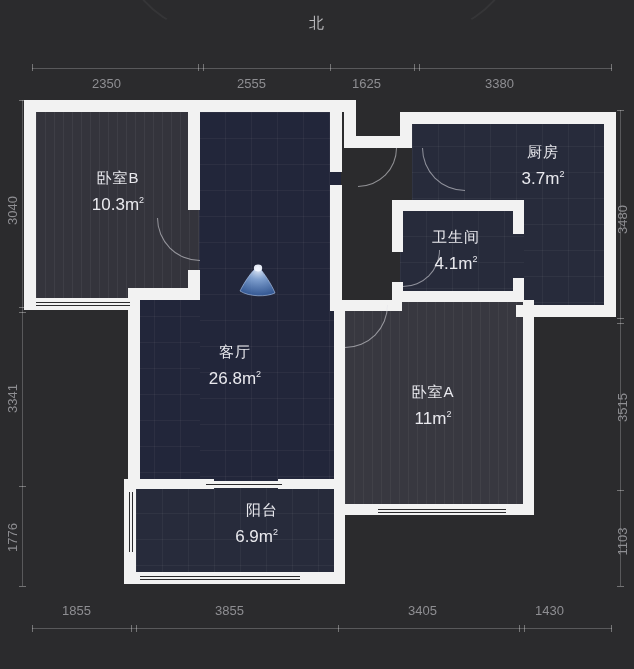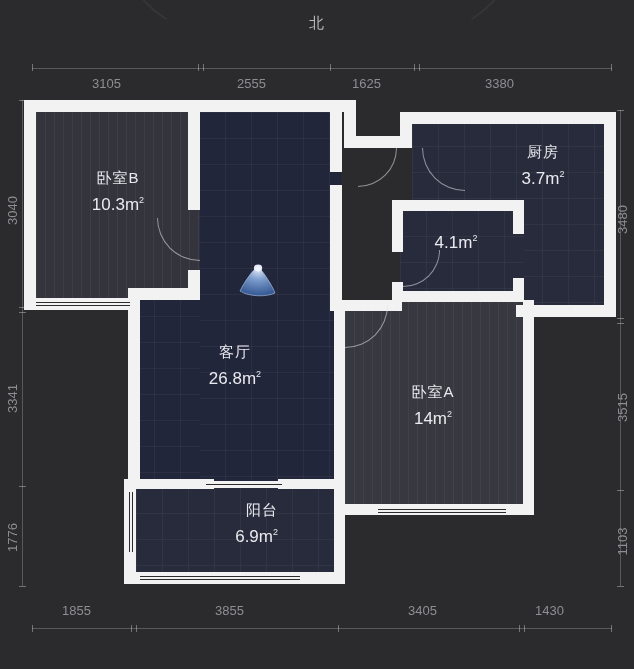--- a/index.html
+++ b/index.html
@@ -73,21 +73,21 @@
   <div class="north-label">北</div>
 
   <div class="ruler h" style="left:32px;top:68px;width:580px;"></div>
   <div class="tick h" style="left:32px;top:64px;"></div>
   <div class="tick h" style="left:198px;top:64px;"></div>
   <div class="tick h" style="left:203px;top:64px;"></div>
   <div class="tick h" style="left:330px;top:64px;"></div>
   <div class="tick h" style="left:414px;top:64px;"></div>
   <div class="tick h" style="left:419px;top:64px;"></div>
   <div class="tick h" style="left:611px;top:64px;"></div>
-  <div class="dim" style="left:92px;top:76px;">3105</div>
+  <div class="dim" style="left:92px;top:76px;">2350</div>
   <div class="dim" style="left:237px;top:76px;">2555</div>
   <div class="dim" style="left:352px;top:76px;">1625</div>
   <div class="dim" style="left:485px;top:76px;">3380</div>
 
   <div class="ruler h" style="left:32px;top:628px;width:580px;"></div>
   <div class="tick h" style="left:32px;top:625px;"></div>
   <div class="tick h" style="left:131px;top:625px;"></div>
   <div class="tick h" style="left:136px;top:625px;"></div>
   <div class="tick h" style="left:338px;top:625px;"></div>
   <div class="tick h" style="left:519px;top:625px;"></div>
@@ -229,26 +229,27 @@
       <span class="nm">客厅</span>
       <span class="ar"><i style="font-style:normal">26.8m</i><sup>2</sup></span>
     </div>
 
     <div class="rlabel" style="left:488px;top:142px;width:110px;">
       <span class="nm">厨房</span>
       <span class="ar"><i style="font-style:normal">3.7m</i><sup>2</sup></span>
     </div>
 
     <div class="rlabel" style="left:404px;top:227px;width:104px;">
+      <span class="nm">卫生间</span>
       <span class="ar"><i style="font-style:normal">4.1m</i><sup>2</sup></span>
     </div>
 
     <div class="rlabel" style="left:378px;top:382px;width:110px;">
       <span class="nm">卧室A</span>
-      <span class="ar"><i style="font-style:normal">14m</i><sup>2</sup></span>
+      <span class="ar"><i style="font-style:normal">11m</i><sup>2</sup></span>
     </div>
 
     <div class="rlabel" style="left:174px;top:500px;width:104px;text-align:right;">
       <span class="nm">阳台</span>
       <span class="ar"><i style="font-style:normal">6.9m</i><sup>2</sup></span>
     </div>
 
   </div>
 </div>
 

